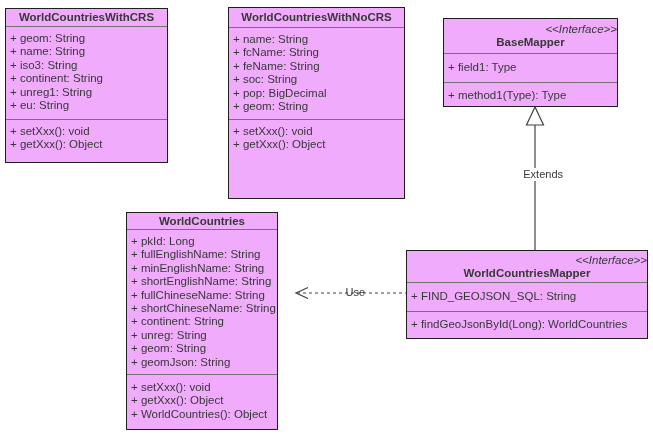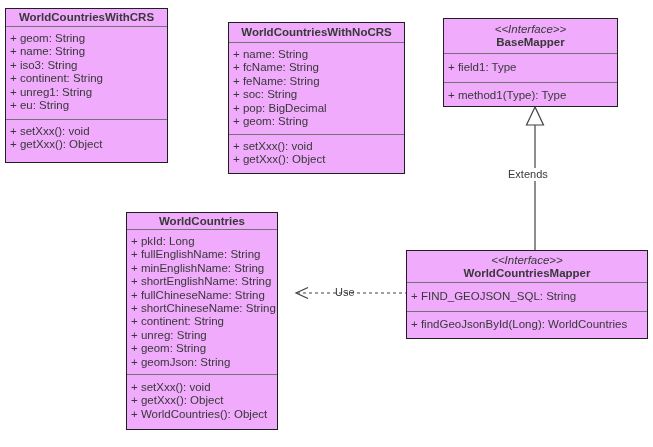--- a/index.html
+++ b/index.html
@@ -24,52 +24,53 @@
   .uml-title {
     box-sizing: border-box;
     text-align: center;
     font-weight: bold;
     overflow: hidden;
     white-space: nowrap;
   }
   .uml-stereotype {
     font-weight: normal;
     font-style: italic;
+    text-align: right;
   }
   .uml-section {
     box-sizing: border-box;
     border-top: 1px solid #737373;
     padding: 5px 4px 0 4px;
     overflow: hidden;
   }
   .uml-line {
     white-space: nowrap;
   }
   
   #edges {
     position: absolute;
     left: 0; top: 0;
     pointer-events: none;
   }
   .edge-label {
     position: absolute;
     font-size: 11px;
     line-height: 13px;
-    text-align: left;
+    text-align: right;
     color: #383838;
   }
   .edge-label.bg-white { background: #ffffff; }
 
   
   #cls-with-crs   { left: 5px;   top: 8px;   width: 163px; height: 155px; }
   #cls-with-crs .uml-title      { height: 17px; line-height: 17px; }
   #cls-with-crs .attrs          { height: 93px; }
   #cls-with-crs .methods        { height: 45px; }
 
-  #cls-no-crs     { left: 228px; top: 22px;   width: 177px; height: 152px; }
+  #cls-no-crs     { left: 228px; top: 7px;   width: 177px; height: 192px; }
   #cls-no-crs .uml-title        { height: 19px; line-height: 19px; }
   #cls-no-crs .attrs            { height: 92px; }
   #cls-no-crs .methods          { height: 45px; }
 
   #cls-base-mapper{ left: 443px; top: 18px;  width: 175px; height: 89px; }
   #cls-base-mapper .uml-title   { height: 34px; padding-top: 4px; }
   #cls-base-mapper .attrs       { height: 29px; padding-top: 7px; }
   #cls-base-mapper .methods     { height: 26px; padding-top: 6px; }
 
   #cls-world-countries { left: 126px; top: 212px; width: 152px; height: 218px; }

